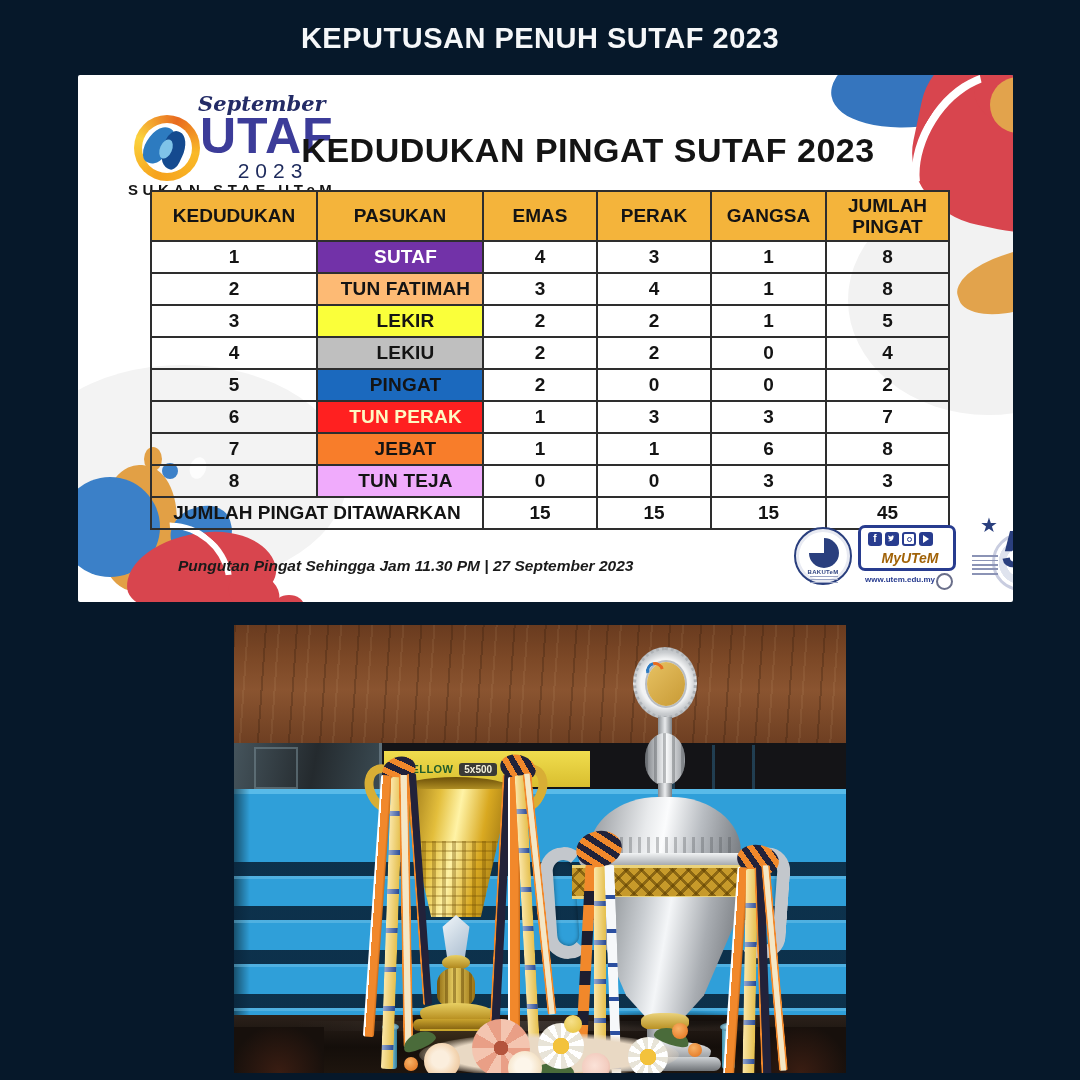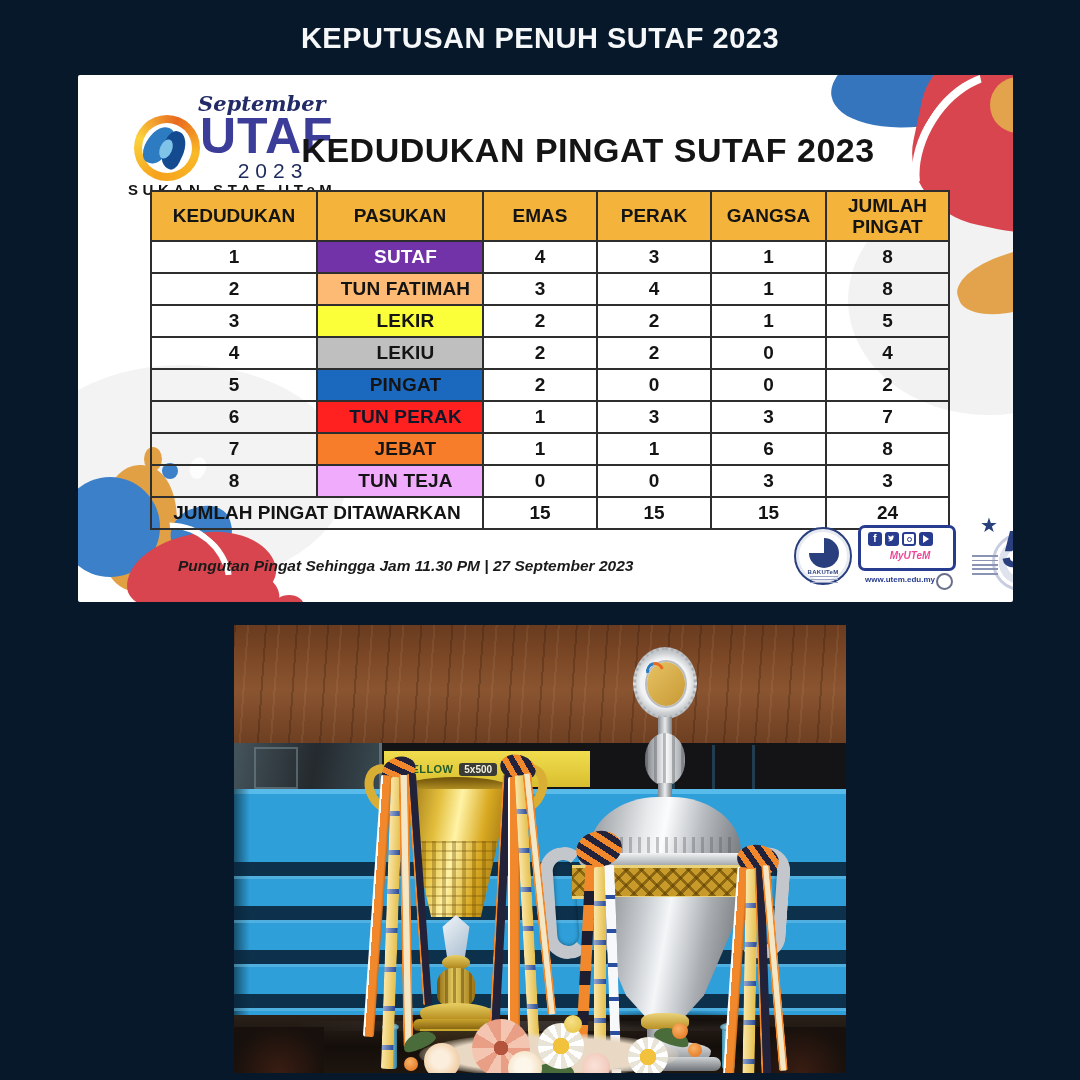--- a/index.html
+++ b/index.html
@@ -71,21 +71,21 @@
   .bakutem .lines { position:absolute; left:14px; top:47px; width:28px; height:8px;
     background:repeating-linear-gradient(180deg,#9aa4c4 0 1px,transparent 1px 3px); }
   .myutem { position:absolute; left:780px; top:450px; width:98px; height:70px; }
   .myutem .box { position:absolute; left:0; top:0; width:98px; height:46px; border:3px solid #283c8f; border-radius:7px; background:#fff; }
   .myutem .icons { position:absolute; left:7px; top:4px; display:flex; gap:3px; }
   .myutem .ic { width:14px; height:14px; background:#283c8f; border-radius:3px; color:#fff; font-size:10px; font-weight:700;
     display:flex; align-items:center; justify-content:center; line-height:1; }
   .myutem .ic.cam { background:#fff; border:2px solid #283c8f; color:#283c8f; }
   .myutem .ic.cam i { width:5px; height:5px; border:1.5px solid #283c8f; border-radius:50%; }
   .myutem .ic.play i { width:0; height:0; border-left:6px solid #fff; border-top:4px solid transparent; border-bottom:4px solid transparent; }
-  .myutem .name { position:absolute; left:0; top:22px; width:98px; text-align:center; font-size:10px; font-weight:800; font-style:italic; color:#ec4899; }
+  .myutem .name { position:absolute; left:0; top:22px; width:98px; text-align:center; font-size:14px; font-weight:800; font-style:italic; color:#a16207; }
   .myutem .url { position:absolute; left:0; top:50px; width:84px; text-align:center; font-size:8px; font-weight:700; color:#283c8f; }
   .myutem .hand { position:absolute; left:78px; top:48px; width:17px; height:17px; border:2px solid #6a6f8a; border-radius:50%; background:#fff; }
   .anniv { position:absolute; left:894px; top:440px; width:86px; height:86px; }
   .anniv .ring { position:absolute; left:20px; top:18px; width:58px; height:58px; border-radius:50%; border:3px solid #c9cde0;
     background:radial-gradient(circle,#ffffff 0 40%,#dfe3ee 41% 60%,#ffffff 61%); }
   .anniv .five { position:absolute; left:30px; top:4px; font-size:52px; font-weight:800; font-style:italic; color:#2a3f7e; }
   .anniv .star { position:absolute; left:8px; top:-2px; font-size:20px; color:#2a3f7e; }
   .anniv .txt { position:absolute; left:0px; top:40px; width:26px; height:20px;
     background:repeating-linear-gradient(180deg,#8b93b5 0 1.5px,transparent 1.5px 4.5px); }
 
@@ -321,21 +321,21 @@
         <tr>
           <td>5</td>
           <td class="team" style="background-color: rgb(27, 105, 190); color: rgb(20, 20, 20);">PINGAT</td>
           <td>2</td>
           <td>0</td>
           <td>0</td>
           <td>2</td>
         </tr>
         <tr>
           <td>6</td>
-          <td class="team" style="background-color: rgb(255, 32, 32); color: #0f172a;">TUN PERAK</td>
+          <td class="team" style="background-color: rgb(255, 32, 32); color: #fef9c3;">TUN PERAK</td>
           <td>1</td>
           <td>3</td>
           <td>3</td>
           <td>7</td>
         </tr>
         <tr>
           <td>7</td>
           <td class="team" style="background-color: rgb(248, 125, 42); color: rgb(20, 20, 20);">JEBAT</td>
           <td>1</td>
           <td>1</td>
@@ -348,21 +348,21 @@
           <td>0</td>
           <td>0</td>
           <td>3</td>
           <td>3</td>
         </tr>
         <tr class="total">
           <td colspan="2">JUMLAH PINGAT DITAWARKAN</td>
           <td>15</td>
           <td>15</td>
           <td>15</td>
-          <td>24</td>
+          <td>45</td>
         </tr>
       </tbody>
     </table>
 
     <div class="footnote">Pungutan Pingat Sehingga Jam 11.30 PM | 27 September 2023</div>
 
     <div class="bakutem">
       <div class="moon"></div>
       <div class="lbl">BAKUTeM</div>
       <div class="lines"></div>

